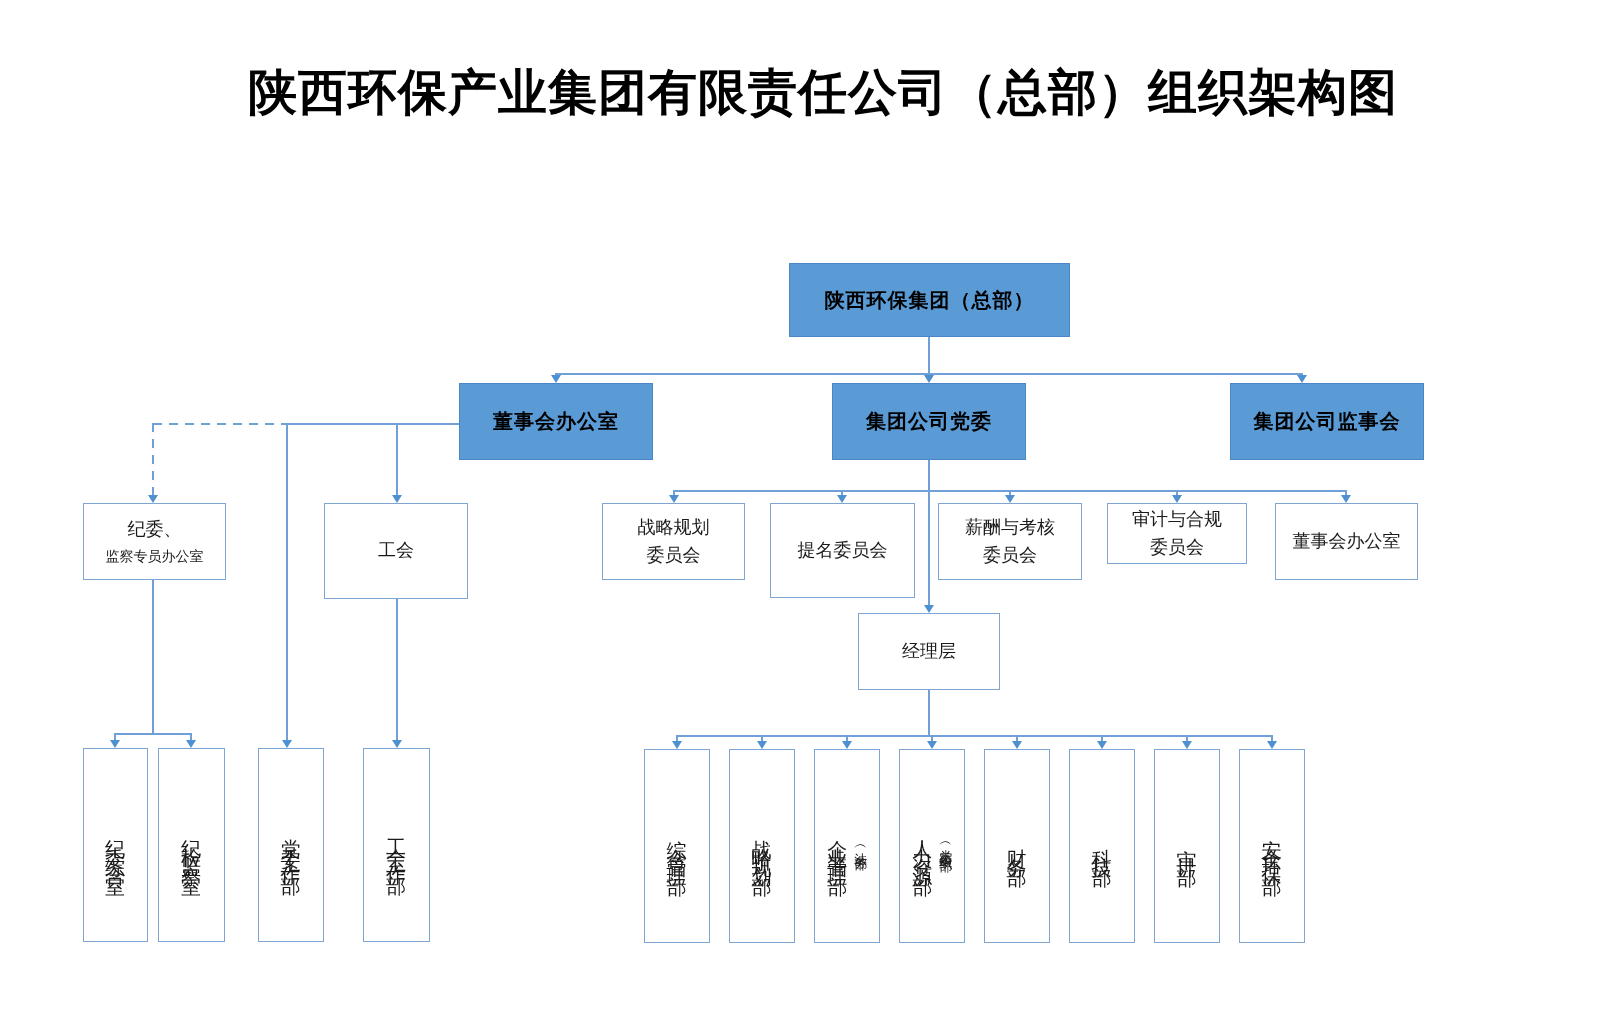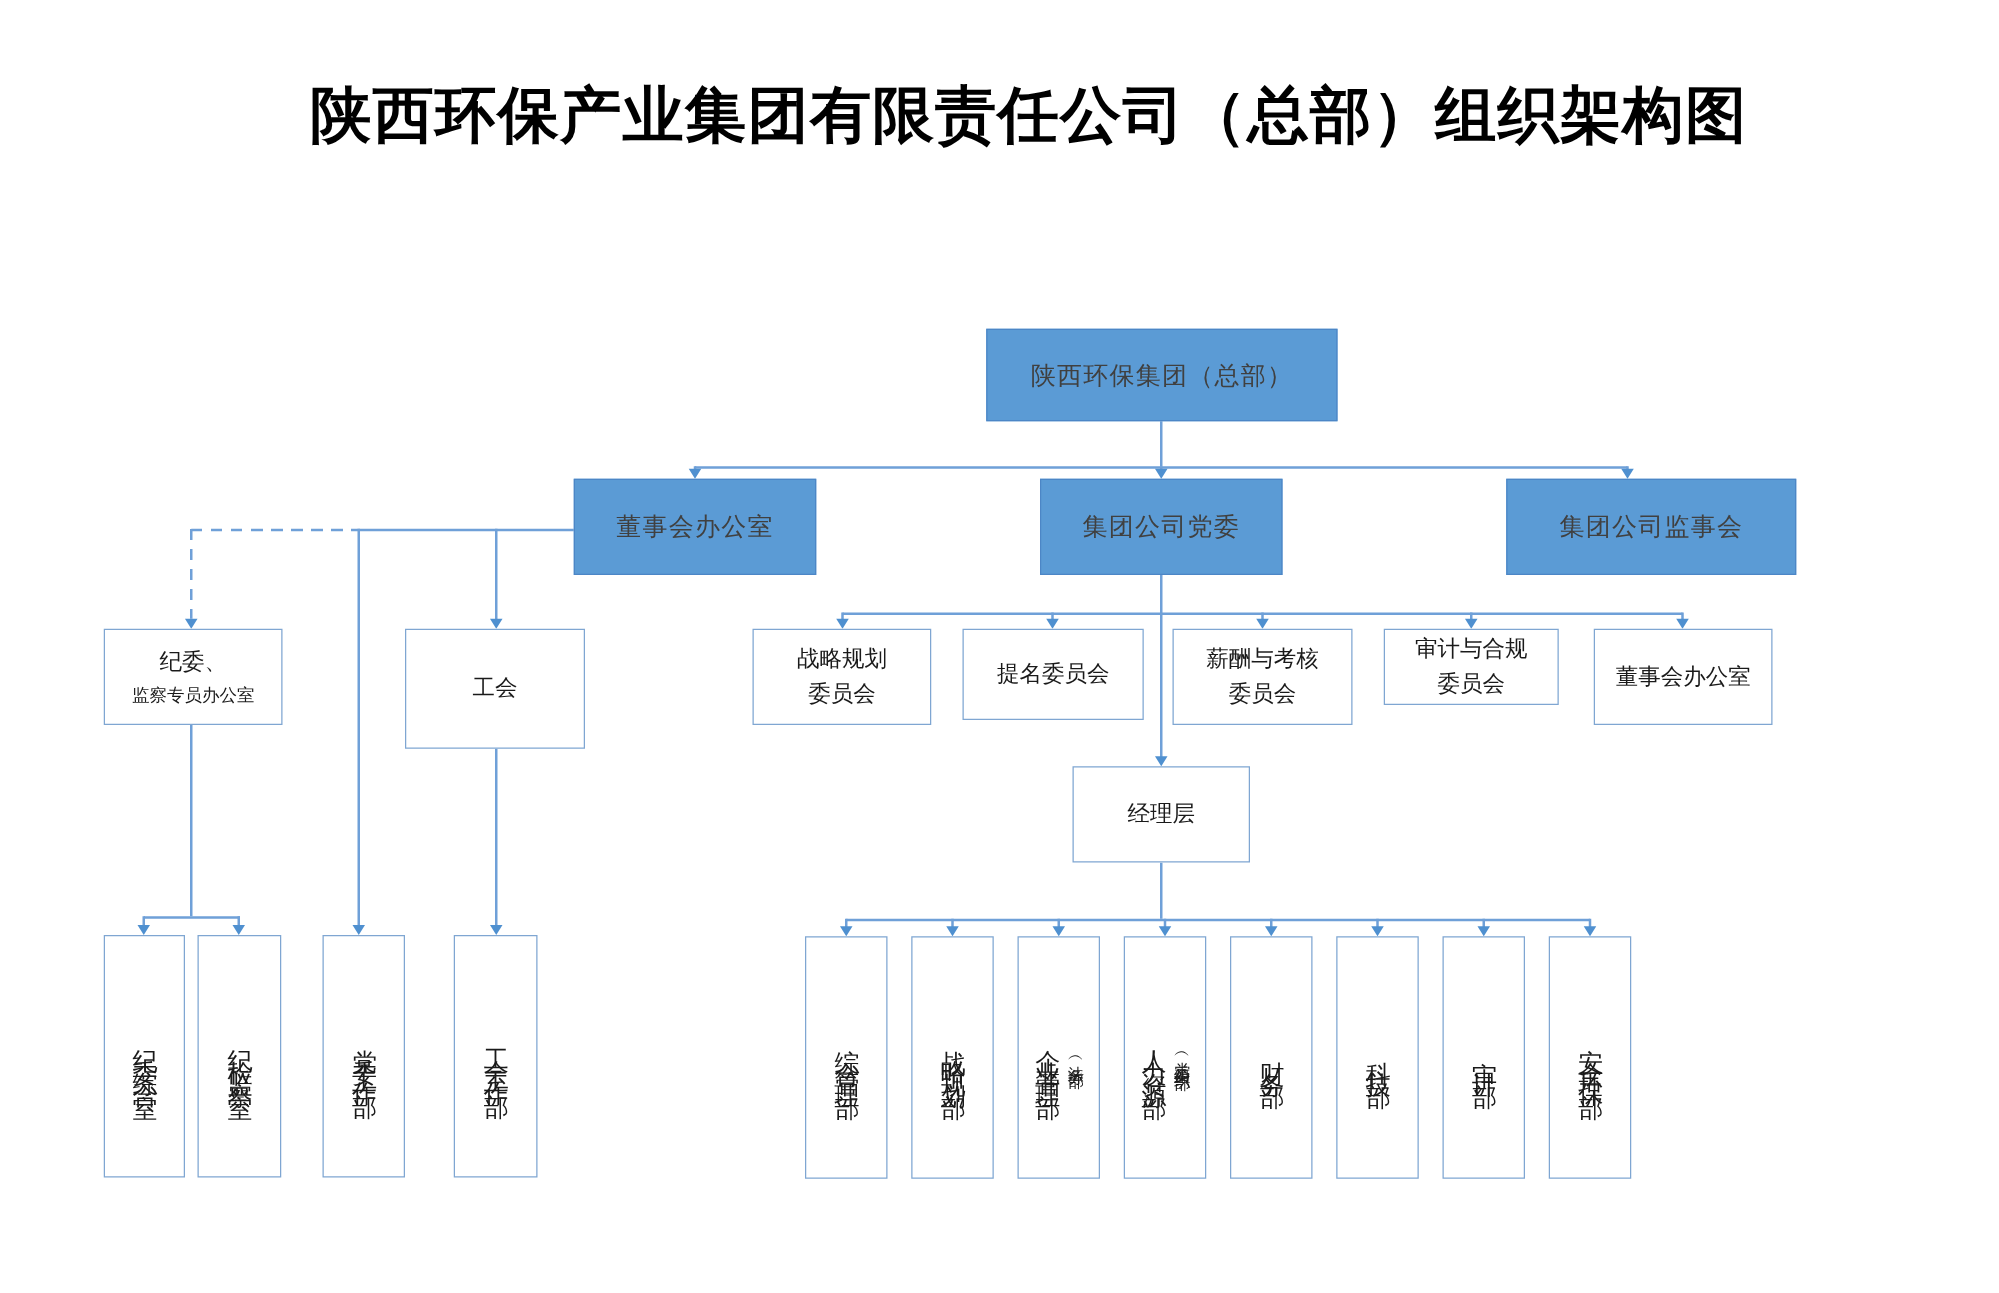--- a/index.html
+++ b/index.html
@@ -6,21 +6,21 @@
   body{font-family:"Liberation Sans","DejaVu Sans",sans-serif;}
   .canvas{position:relative;width:1599px;height:1034px;background:#ffffff;overflow:hidden;}
 
   .title{
     position:absolute; top:60px; left:823px; transform:translateX(-50%);
     white-space:nowrap; font-family:"Liberation Serif","DejaVu Serif",serif;
     font-weight:bold; font-size:49px; letter-spacing:1px; color:#000;
   }
 
   .box{position:absolute; box-sizing:border-box; display:flex; align-items:center; justify-content:center; text-align:center;}
-  .box-blue{background:#5B9BD5; border:1px solid #4c86c6; color:#404040; font-weight:normal; font-size:20px; letter-spacing:1px;}
+  .box-blue{background:#5B9BD5; border:1px solid #4c86c6; color:#000000; font-weight:bold; font-size:20px; letter-spacing:1px;}
   .box-white{background:#ffffff; border:1px solid #7FA6D2; color:#1a1a1a; font-size:18px; line-height:1.55; white-space:pre-line;}
 
   .two-line{flex-direction:column;}
   .jw1{font-size:18px; line-height:1;}
   .jw2{font-size:14px; line-height:1; margin-top:11px;text-align:center;}
 
   .vbox{gap:3px;}
   .vtext{writing-mode:vertical-rl; text-orientation:mixed; line-height:1.2; font-size:20px; letter-spacing:9px; color:#1a1a1a;}
   .vnote{writing-mode:vertical-rl; text-orientation:mixed; line-height:1.2; font-size:13px; letter-spacing:2.5px; color:#1a1a1a;}
 
@@ -106,39 +106,39 @@
   </div>
 
   <div class="box box-blue" style="left:459px;top:383px;width:194px;height:77px;">
     <span>董事会办公室</span>
   </div>
 
   <div class="box box-blue" style="left:832px;top:383px;width:194px;height:77px;">
     <span>集团公司党委</span>
   </div>
 
-  <div class="box box-blue" style="left:1205px;top:383px;width:232px;height:77px;">
+  <div class="box box-blue" style="left:1230px;top:383px;width:194px;height:77px;">
     <span>集团公司监事会</span>
   </div>
 
   <div class="box box-white two-line" style="left:83px;top:503px;width:143px;height:77px;">
     <span class="jw1">纪委、</span>
     <span class="jw2">监察专员办公室</span>
   </div>
 
   <div class="box box-white" style="left:324px;top:503px;width:144px;height:96px;">
     <span>工会</span>
   </div>
 
   <div class="box box-white" style="left:602px;top:503px;width:143px;height:77px;">
     <span>战略规划
 委员会</span>
   </div>
 
-  <div class="box box-white" style="left:770px;top:503px;width:145px;height:73px;">
+  <div class="box box-white" style="left:770px;top:503px;width:145px;height:95px;">
     <span>提名委员会</span>
   </div>
 
   <div class="box box-white" style="left:938px;top:503px;width:144px;height:77px;">
     <span>薪酬与考核
 委员会</span>
   </div>
 
   <div class="box box-white" style="left:1107px;top:503px;width:140px;height:61px;">
     <span>审计与合规

